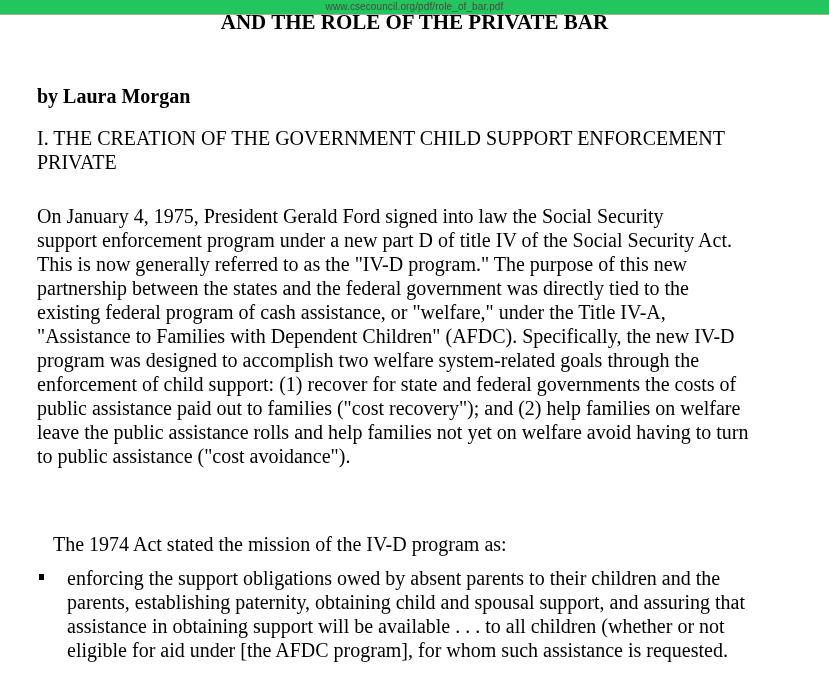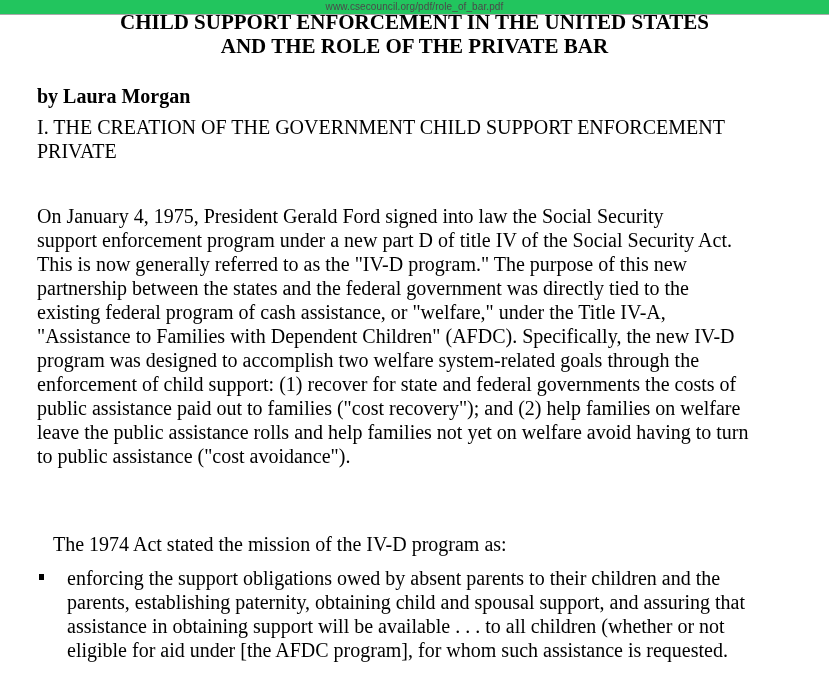--- a/index.html
+++ b/index.html
@@ -59,21 +59,21 @@
       left: 37px;
       top: 84px;
       font-weight: bold;
       font-size: 20px;
       line-height: 24px;
       margin: 0;
     }
     .section-heading {
       position: absolute;
       left: 37px;
-      top: 115px;
+      top: 126px;
       width: 760px;
       font-size: 20px;
       line-height: 24px;
       font-weight: normal;
       margin: 0;
     }
     .body-para {
       position: absolute;
       left: 37px;
       top: 204px;
@@ -115,21 +115,20 @@
       background: #000000;
     }
     .mission-item .line { display: block; white-space: nowrap; }
   </style>
 </head>
 <body>
 
 <div class="page">
 
   <h1 class="doc-title">
-    <span class="title-line">CHILD SUPPORT ENFORCEMENT IN THE UNITED STATES</span>
     <span class="title-line">AND THE ROLE OF THE PRIVATE BAR</span>
   </h1>
 
   <p class="author">by Laura Morgan</p>
 
   <h2 class="section-heading">
     <span>I. THE CREATION OF THE GOVERNMENT CHILD SUPPORT ENFORCEMENT</span><br>
     <span>PRIVATE</span>
   </h2>
 

